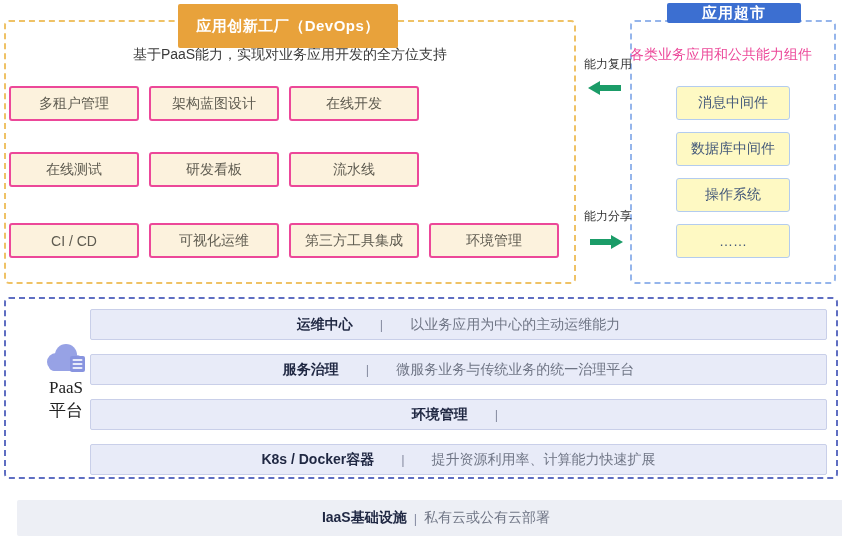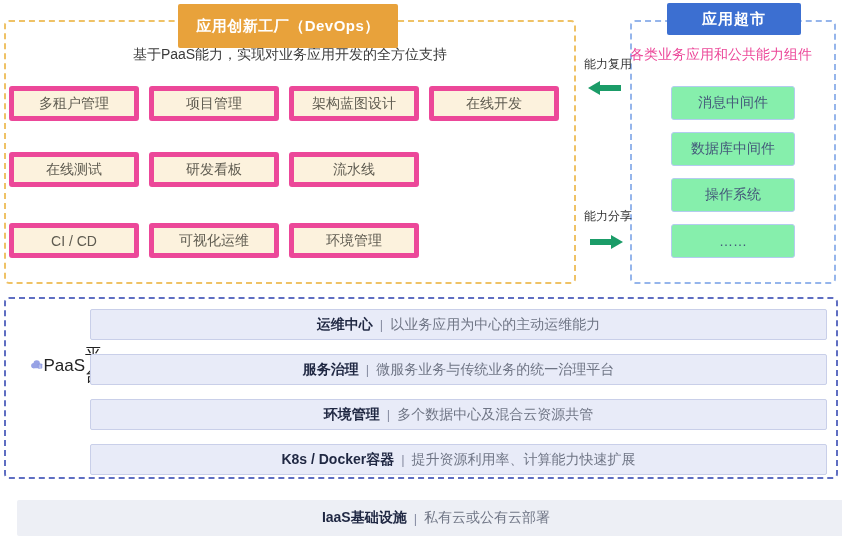--- a/index.html
+++ b/index.html
@@ -15,55 +15,55 @@
     position:absolute;left:178px;top:4px;width:220px;height:44px;background:#e8a23b;
     color:#ffffff;font-size:15px;font-weight:bold;display:flex;align-items:center;justify-content:center;
     border-radius:2px;z-index:3;letter-spacing:.5px;
   }
   .devops-sub{
     position:absolute;left:4px;top:46px;width:572px;text-align:center;
     font-size:14px;color:#3b3b3b;z-index:2;
   }
   .btn-row{position:absolute;left:9px;display:flex;gap:10px;}
   .obtn{
-    width:130px;height:35px;box-sizing:border-box;background:#fcf2dd;border:5px solid #ec4899;
+    width:130px;height:35px;box-sizing:border-box;background:#fcf2dd;border:2px solid #ec4899;
     border-radius:3px;display:flex;align-items:center;justify-content:center;
     font-size:14px;color:#5e5b50;
   }
   
   .market-box{left:630px;top:20px;width:206px;height:264px;border:2px dashed #95b5eb;}
   .market-tab{
-    position:absolute;left:667px;top:3px;width:134px;height:32px;background:#3c6fd1;
+    position:absolute;left:667px;top:3px;width:134px;height:20px;background:#3c6fd1;
     color:#ffffff;font-size:15px;font-weight:bold;display:flex;align-items:center;justify-content:center;
     border-radius:2px;z-index:3;letter-spacing:1px;
   }
   .market-sub{
     position:absolute;left:630px;top:46px;width:206px;text-align:left;
     font-size:14px;color:#ec4899;z-index:2;
   }
   .market-col{position:absolute;left:630px;top:86px;width:206px;display:flex;flex-direction:column;align-items:center;gap:12px;z-index:2;}
   .bbtn{
-    width:124px;height:34px;box-sizing:border-box;background:#86efac;border:1px solid #b3ccef;
+    width:114px;height:34px;box-sizing:border-box;background:#fef9c3;border:1px solid #b3ccef;
     border-radius:3px;display:flex;align-items:center;justify-content:center;
     font-size:14px;color:#44597a;
   }
   
   .arrow-label{position:absolute;width:64px;text-align:center;font-size:12px;color:#333333;}
   .arrow{position:absolute;display:flex;align-items:center;}
   .head-left{width:0;height:0;border-top:7px solid transparent;border-bottom:7px solid transparent;border-right:12px solid #1b9c68;}
   .head-right{width:0;height:0;border-top:7px solid transparent;border-bottom:7px solid transparent;border-left:12px solid #1b9c68;}
   .shaft{width:21px;height:6px;background:#1b9c68;}
   
   .paas-box{left:4px;top:297px;width:834px;height:182px;border:2px dashed #5f6ec2;}
-  .paas-label{position:absolute;left:30px;top:342px;width:72px;display:flex;flex-direction:row;align-items:center;z-index:2;}
+  .paas-label{position:absolute;left:30px;top:342px;width:72px;display:flex;flex-direction:column;align-items:center;z-index:2;font-family:Liberation Serif, serif;}
   .paas-label .txt{font-size:17px;color:#222;line-height:21px;margin-top:2px;}
   .paas-bar{
     position:absolute;left:90px;width:737px;height:31px;box-sizing:border-box;
     background:#e8ebf8;border:1px solid #c9cfe9;border-radius:2px;
-    display:flex;align-items:center;justify-content:center;font-size:14px;z-index:2;
+    display:flex;align-items:center;justify-content:center;font-size:14px;z-index:2;gap:20px;
   }
   .bar-title{font-weight:bold;color:#1f2742;}
   .bar-sep{color:#8a8fa5;margin:0 7px;font-size:13px;}
   .bar-desc{color:#6f7585;}
   
   .iaas-bar{
     position:absolute;left:17px;top:500px;width:838px;height:36px;background:#edeff5;border-radius:2px;
     display:flex;align-items:center;justify-content:center;font-size:14px;
   }
 </style>
@@ -71,32 +71,32 @@
 <body>
 
 <div id="stage">
 
   <div class="dashed-box devops-box"></div>
   <div class="devops-tab">应用创新工厂（DevOps）</div>
   <div class="devops-sub">基于PaaS能力，实现对业务应用开发的全方位支持</div>
 
   <div class="btn-row" style="top:86px">
     <div class="obtn">多租户管理</div>
-    <div class="obtn">项目管理</div>
     <div class="obtn">架构蓝图设计</div>
     <div class="obtn">在线开发</div>
   </div>
   <div class="btn-row" style="top:152px">
     <div class="obtn">在线测试</div>
     <div class="obtn">研发看板</div>
     <div class="obtn">流水线</div>
   </div>
   <div class="btn-row" style="top:223px">
     <div class="obtn">CI / CD</div>
     <div class="obtn">可视化运维</div>
+    <div class="obtn">第三方工具集成</div>
     <div class="obtn">环境管理</div>
   </div>
 
   <div class="dashed-box market-box"></div>
   <div class="market-tab">应用超市</div>
   <div class="market-sub">各类业务应用和公共能力组件</div>
   <div class="market-col">
     <div class="bbtn">消息中间件</div>
     <div class="bbtn">数据库中间件</div>
     <div class="bbtn">操作系统</div>
@@ -136,21 +136,20 @@
     <span class="bar-desc">以业务应用为中心的主动运维能力</span>
   </div>
   <div class="paas-bar" style="top:354px">
     <span class="bar-title">服务治理</span>
     <span class="bar-sep">|</span>
     <span class="bar-desc">微服务业务与传统业务的统一治理平台</span>
   </div>
   <div class="paas-bar" style="top:399px">
     <span class="bar-title">环境管理</span>
     <span class="bar-sep">|</span>
-    <span class="bar-desc">多个数据中心及混合云资源共管</span>
   </div>
   <div class="paas-bar" style="top:444px">
     <span class="bar-title">K8s / Docker容器</span>
     <span class="bar-sep">|</span>
     <span class="bar-desc">提升资源利用率、计算能力快速扩展</span>
   </div>
 
   <div class="iaas-bar">
     <span class="bar-title">IaaS基础设施</span>
     <span class="bar-sep">|</span>

